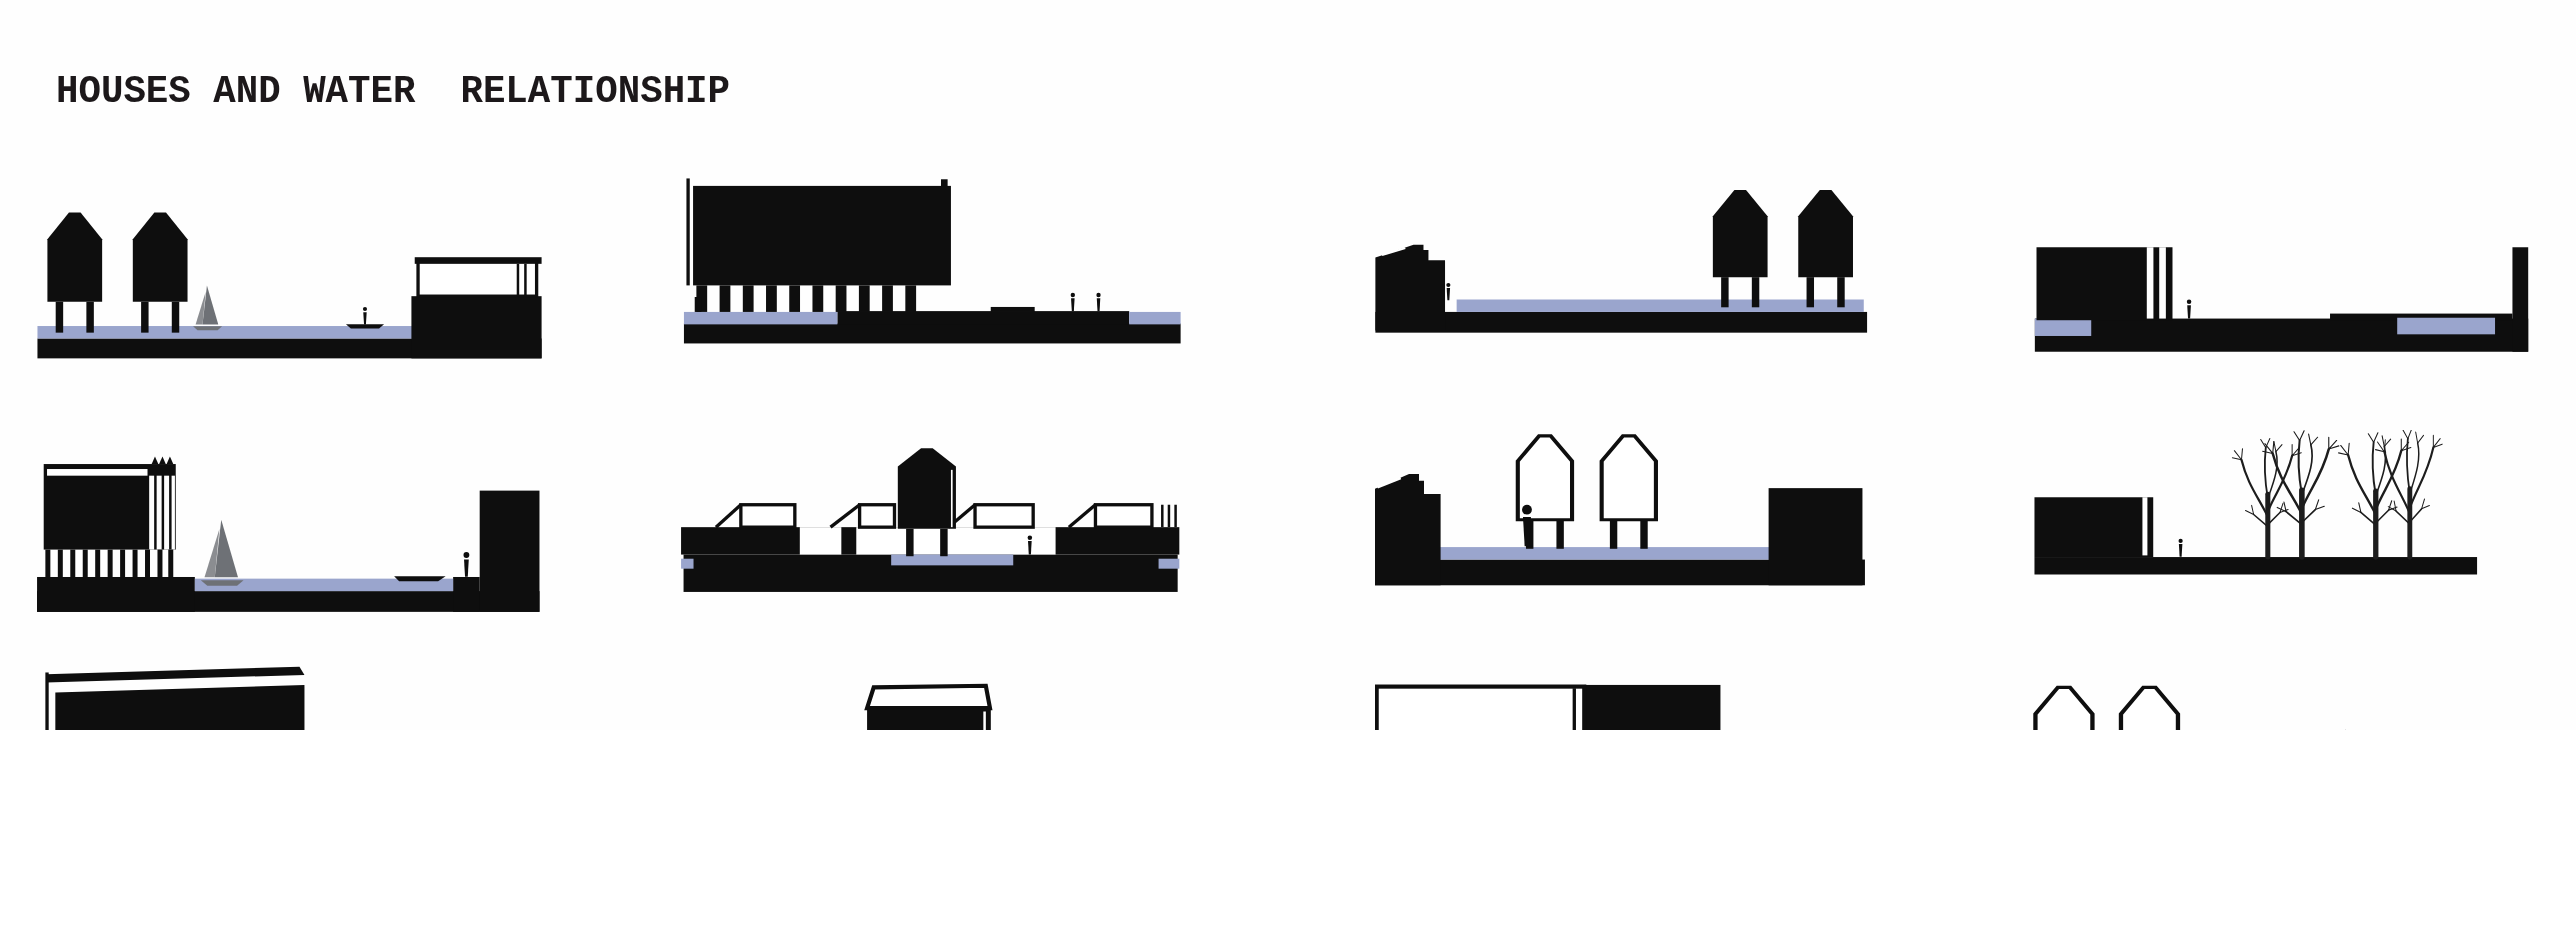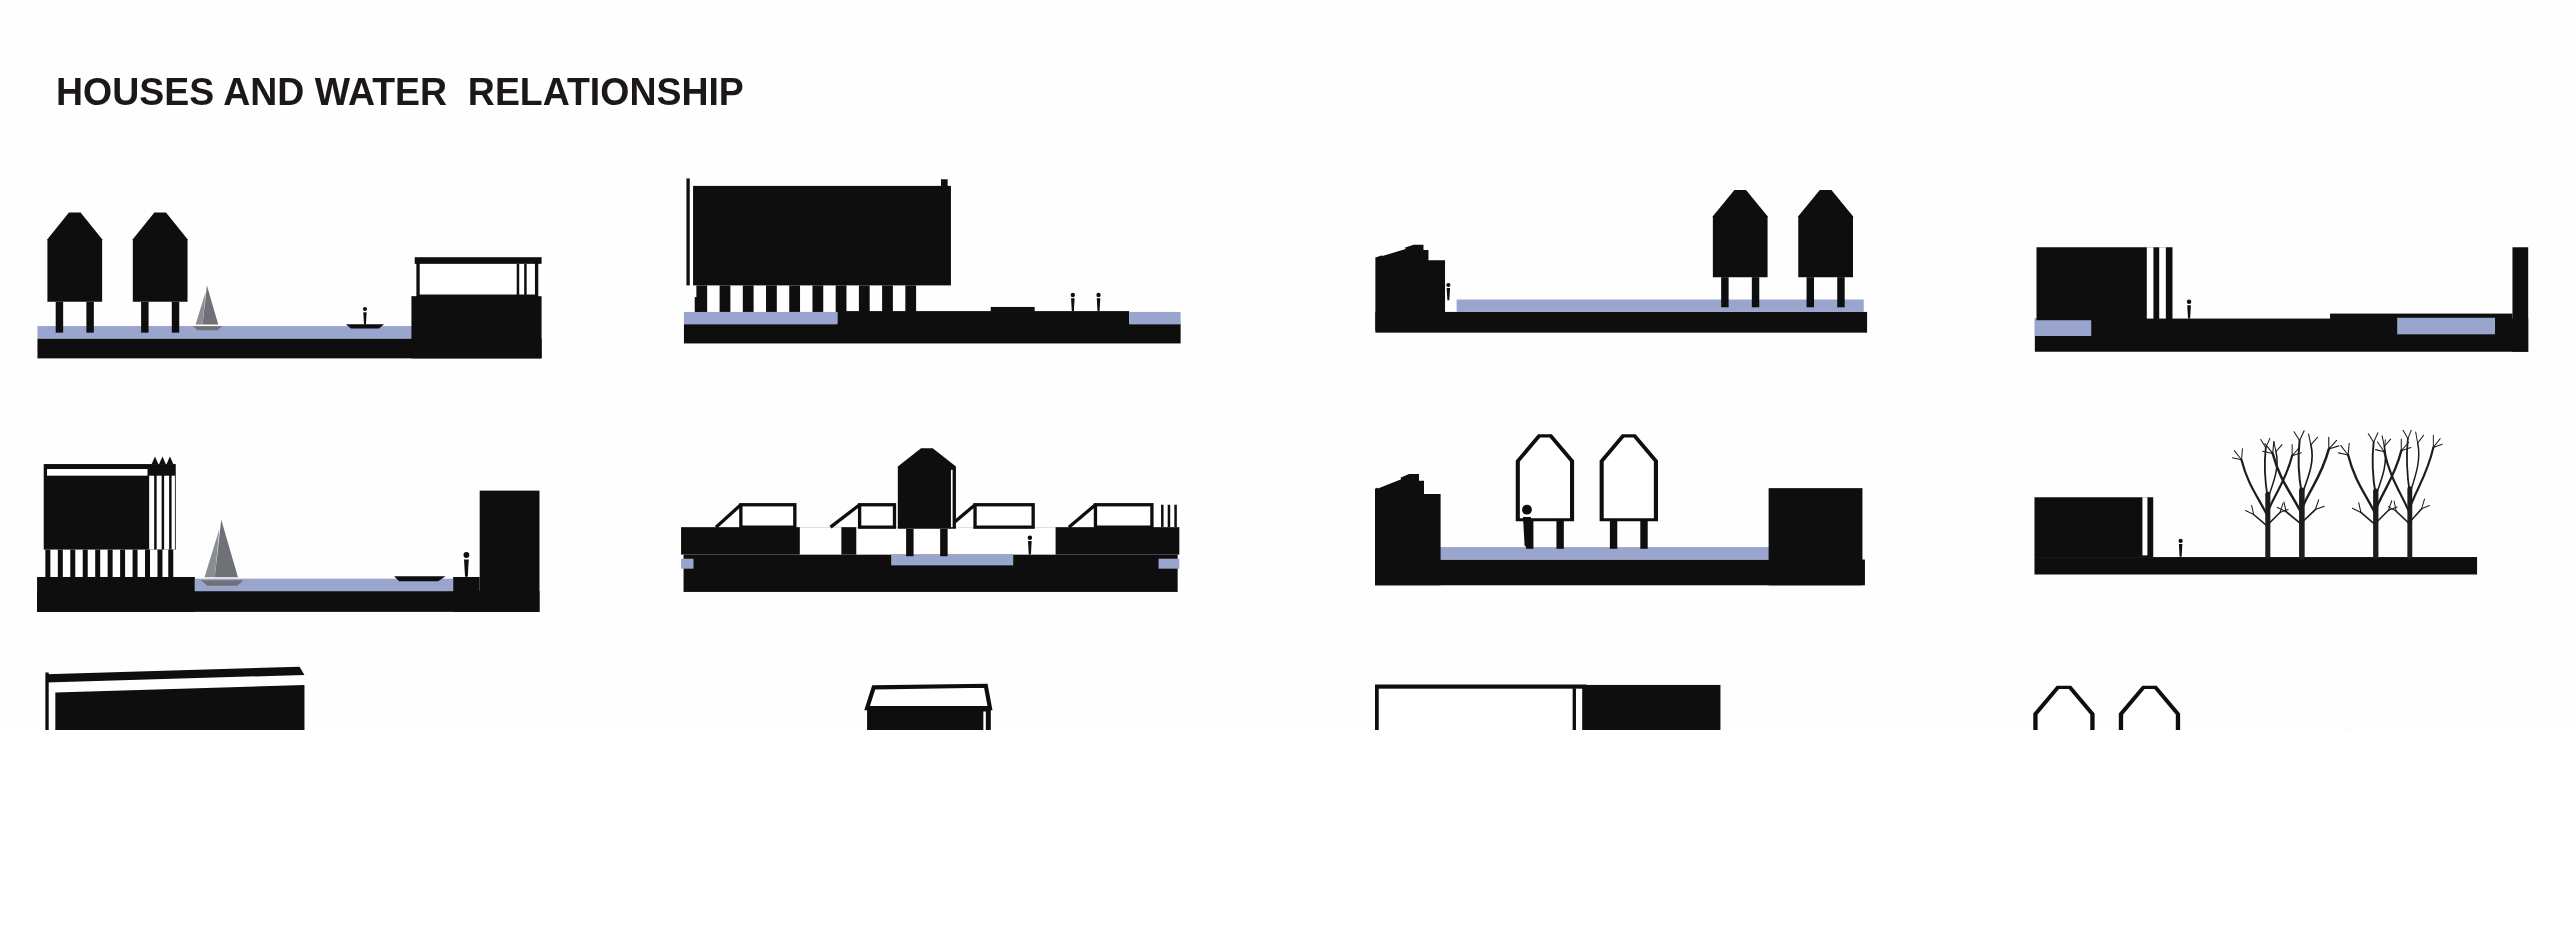--- a/index.html
+++ b/index.html
@@ -1,17 +1,17 @@
 <!DOCTYPE html>
 <html style="--ink: #0e0e0e; --water: #9aa5cd; --boat: #6e7176;font-size:13.3px"><head>
 <meta charset="utf-8">
 <style>
   html,body{margin:0;padding:0;background:#fff;}
   #page{position:relative;width:2576px;height:730px;background:#fefefe;overflow:hidden;
-        font-family:Liberation Sans, sans-serif;}
+        font-family:Liberation Mono, monospace;}
   #title{position:absolute;left:56px;top:70px;font-size:39px;font-weight:bold;
          color:#1c181a;letter-spacing:0px;transform:scaleX(.96);transform-origin:left top;
          white-space:pre;}
   .tile{position:absolute;}
   .ink{fill:var(--ink);}
   .water{fill:var(--water);}
   .paper{fill:#ffffff;}
   .boatg{fill:var(--boat);}
   .oline{fill:#ffffff;stroke:var(--ink);stroke-width:5;}
   .oline4{fill:#ffffff;stroke:var(--ink);stroke-width:4;}

